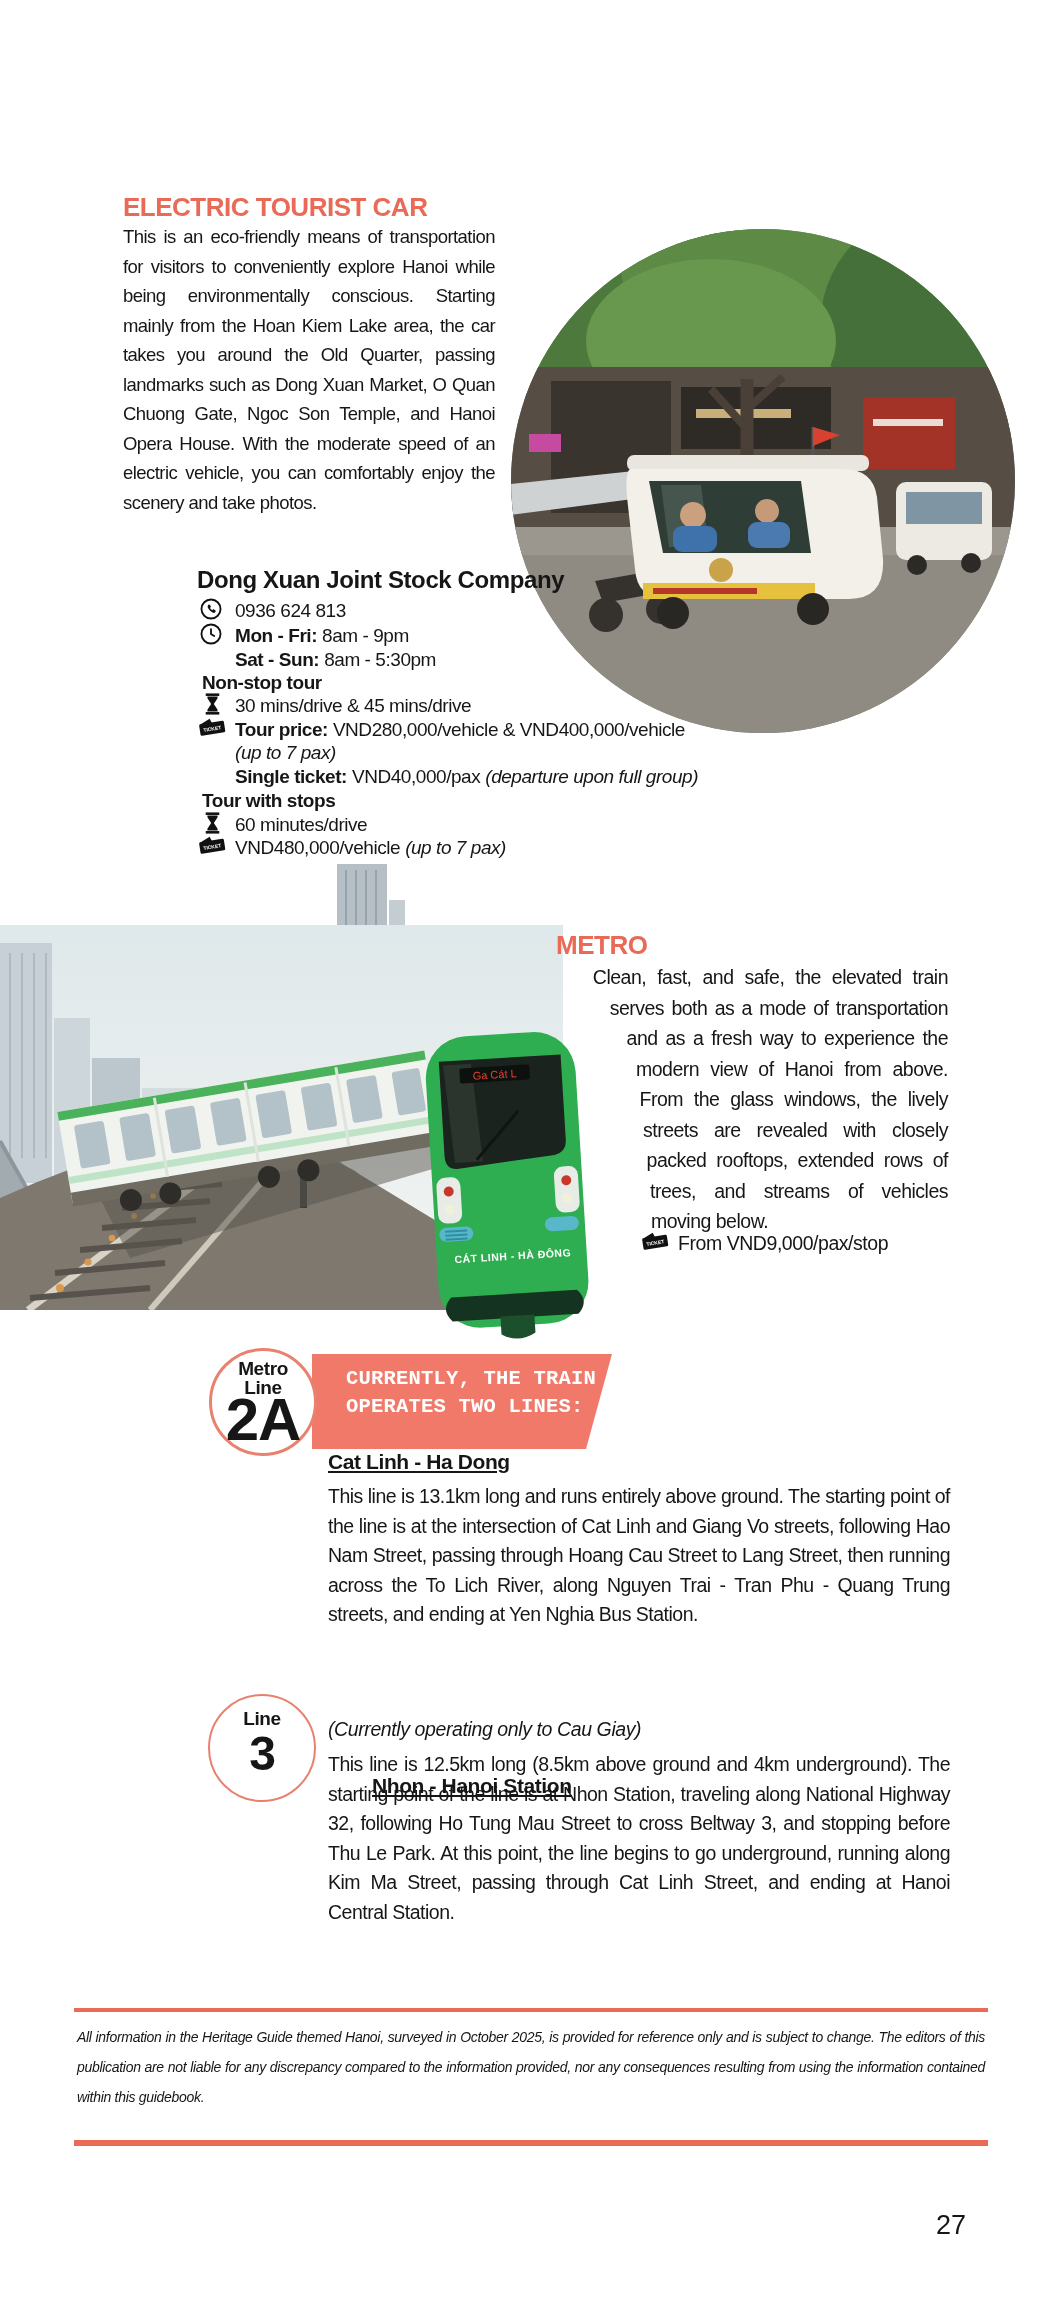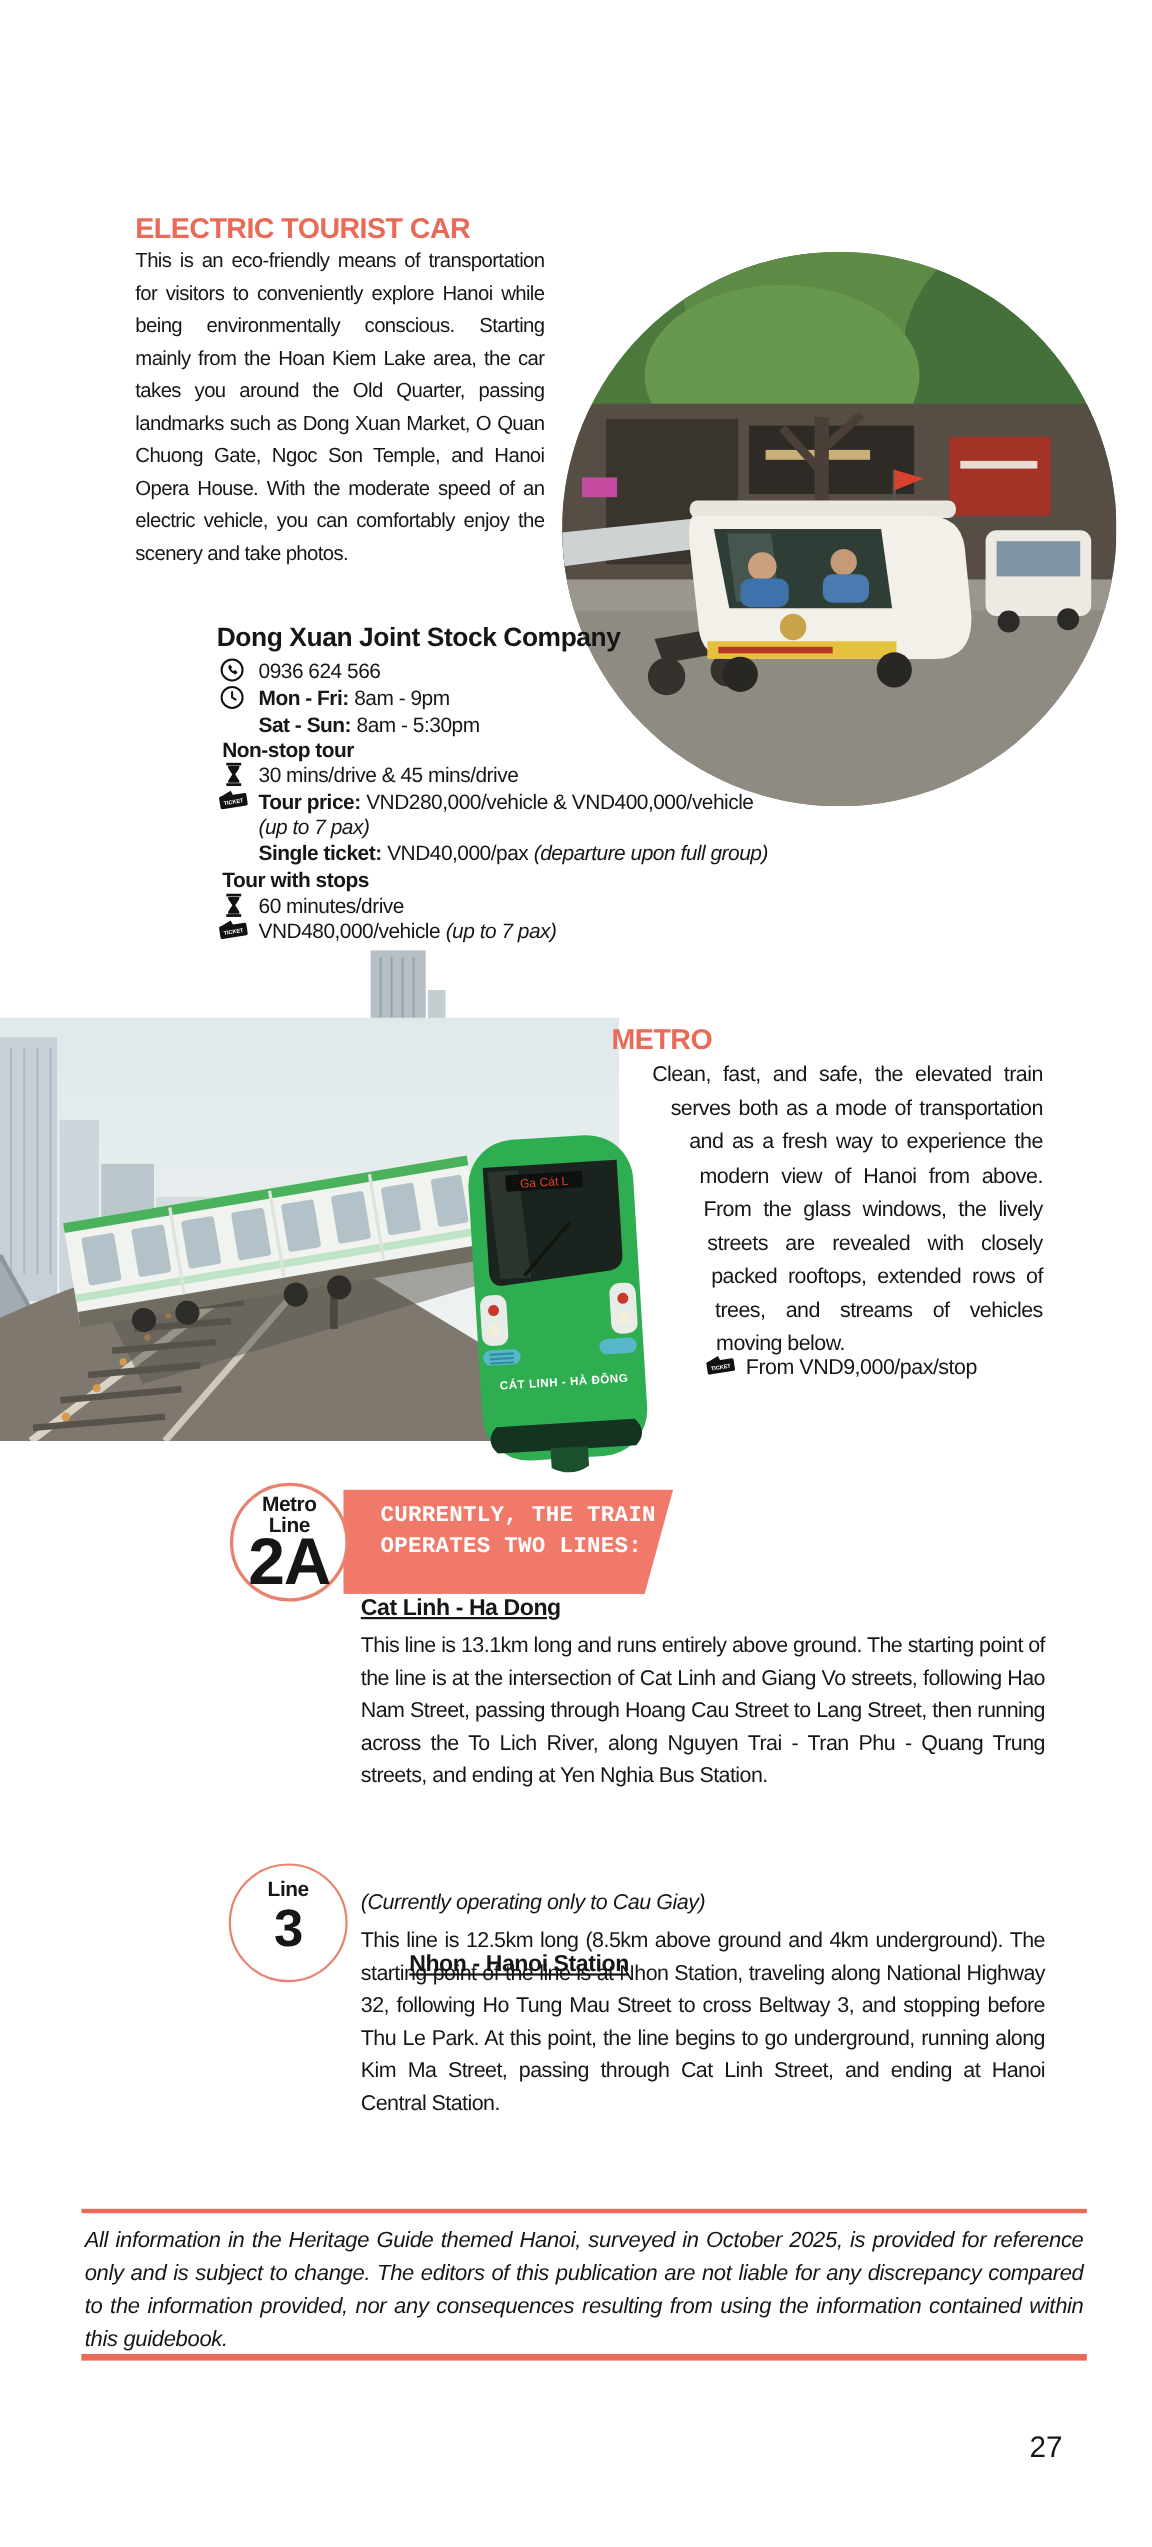--- a/index.html
+++ b/index.html
@@ -23,21 +23,21 @@
     text-align:center; z-index:3; }
   .badge .w { font-size:19px; font-weight:bold; line-height:19px; letter-spacing:-0.4px; }
   .badge .n { font-weight:bold; letter-spacing:-1px; }
   #lines-banner { background:var(--banner-fill); z-index:2;
     clip-path:polygon(0 0, 100% 0, calc(100% - 26px) 100%, 0 100%);
     color:#fff; font-weight:bold; font-size:20.5px; line-height:28px; padding:11px 0 0 34px;
     letter-spacing:0.2px; }
   .sub-head { font-size:21px; font-weight:bold; letter-spacing:-0.4px;text-decoration:underline; }
   .para { font-size:19.5px; line-height:29.5px; text-align:justify; letter-spacing:-0.5px; }
   .rule { background:var(--accent); }
-  #footer-text { font-size:20px; line-height:30px; font-style:italic; text-align:justify; letter-spacing:-0.3px; }
+  #footer-text { font-size:14px; line-height:30px; font-style:italic; text-align:justify; letter-spacing:-0.3px; }
   #page-num { font-size:27px; }
   svg text { font-family:"Liberation Sans","DejaVu Sans",sans-serif; }
 </style>
 </head>
 <body>
 
 <div id="page">
 
   <div class="abs sec-title" style="left:123px; top:192px;">ELECTRIC TOURIST CAR</div>
   <div class="abs body-text" id="etc-body" style="left:123px; top:222px; width:372px;">This is an eco-friendly means of transportation for visitors to conveniently explore Hanoi while being environmentally conscious. Starting mainly from the Hoan Kiem Lake area, the car takes you around the Old Quarter, passing landmarks such as Dong Xuan Market, O Quan Chuong Gate, Ngoc Son Temple, and Hanoi Opera House. With the moderate speed of an electric vehicle, you can comfortably enjoy the scenery and take photos.</div>
@@ -93,21 +93,21 @@
   </div>
 
   <div class="abs b" style="left:197px; top:566px; font-size:24px; letter-spacing:-0.4px;">Dong Xuan Joint Stock Company</div>
 
   <div class="abs" style="left:200px; top:598px;">
     <svg class="icon" viewBox="0 0 24 24">
         <circle cx="12" cy="12" r="10.4" fill="none" stroke="#111" stroke-width="2"></circle>
         <path d="M9.2 7.3c.4-.4 1-.4 1.3 0l1.2 1.5c.3.4.2 1-.1 1.3l-.7.7c.5 1.1 1.4 2 2.5 2.5l.7-.7c.4-.4.9-.4 1.3-.1l1.5 1.2c.4.4.4 1 0 1.3l-.6.7c-.5.5-1.2.7-1.9.4-2.7-1.1-4.9-3.3-6-6-.3-.7-.1-1.4.4-1.9z" fill="#111"></path>
       </svg>
   </div>
-  <div class="abs row" style="left:235px; top:599px;">0936 624 566</div>
+  <div class="abs row" style="left:235px; top:599px;">0936 624 813</div>
 
   <div class="abs" style="left:200px; top:623px;">
     <svg class="icon" viewBox="0 0 24 24">
         <circle cx="12" cy="12" r="10.4" fill="none" stroke="#111" stroke-width="2"></circle>
         <path d="M12 6.6 V12 l3.5 2.1" fill="none" stroke="#111" stroke-width="2" stroke-linecap="round"></path>
       </svg>
   </div>
   <div class="abs row" style="left:235px; top:624px;">
     <span class="b sp">Mon - Fri:</span><span>8am - 9pm</span>
   </div>

